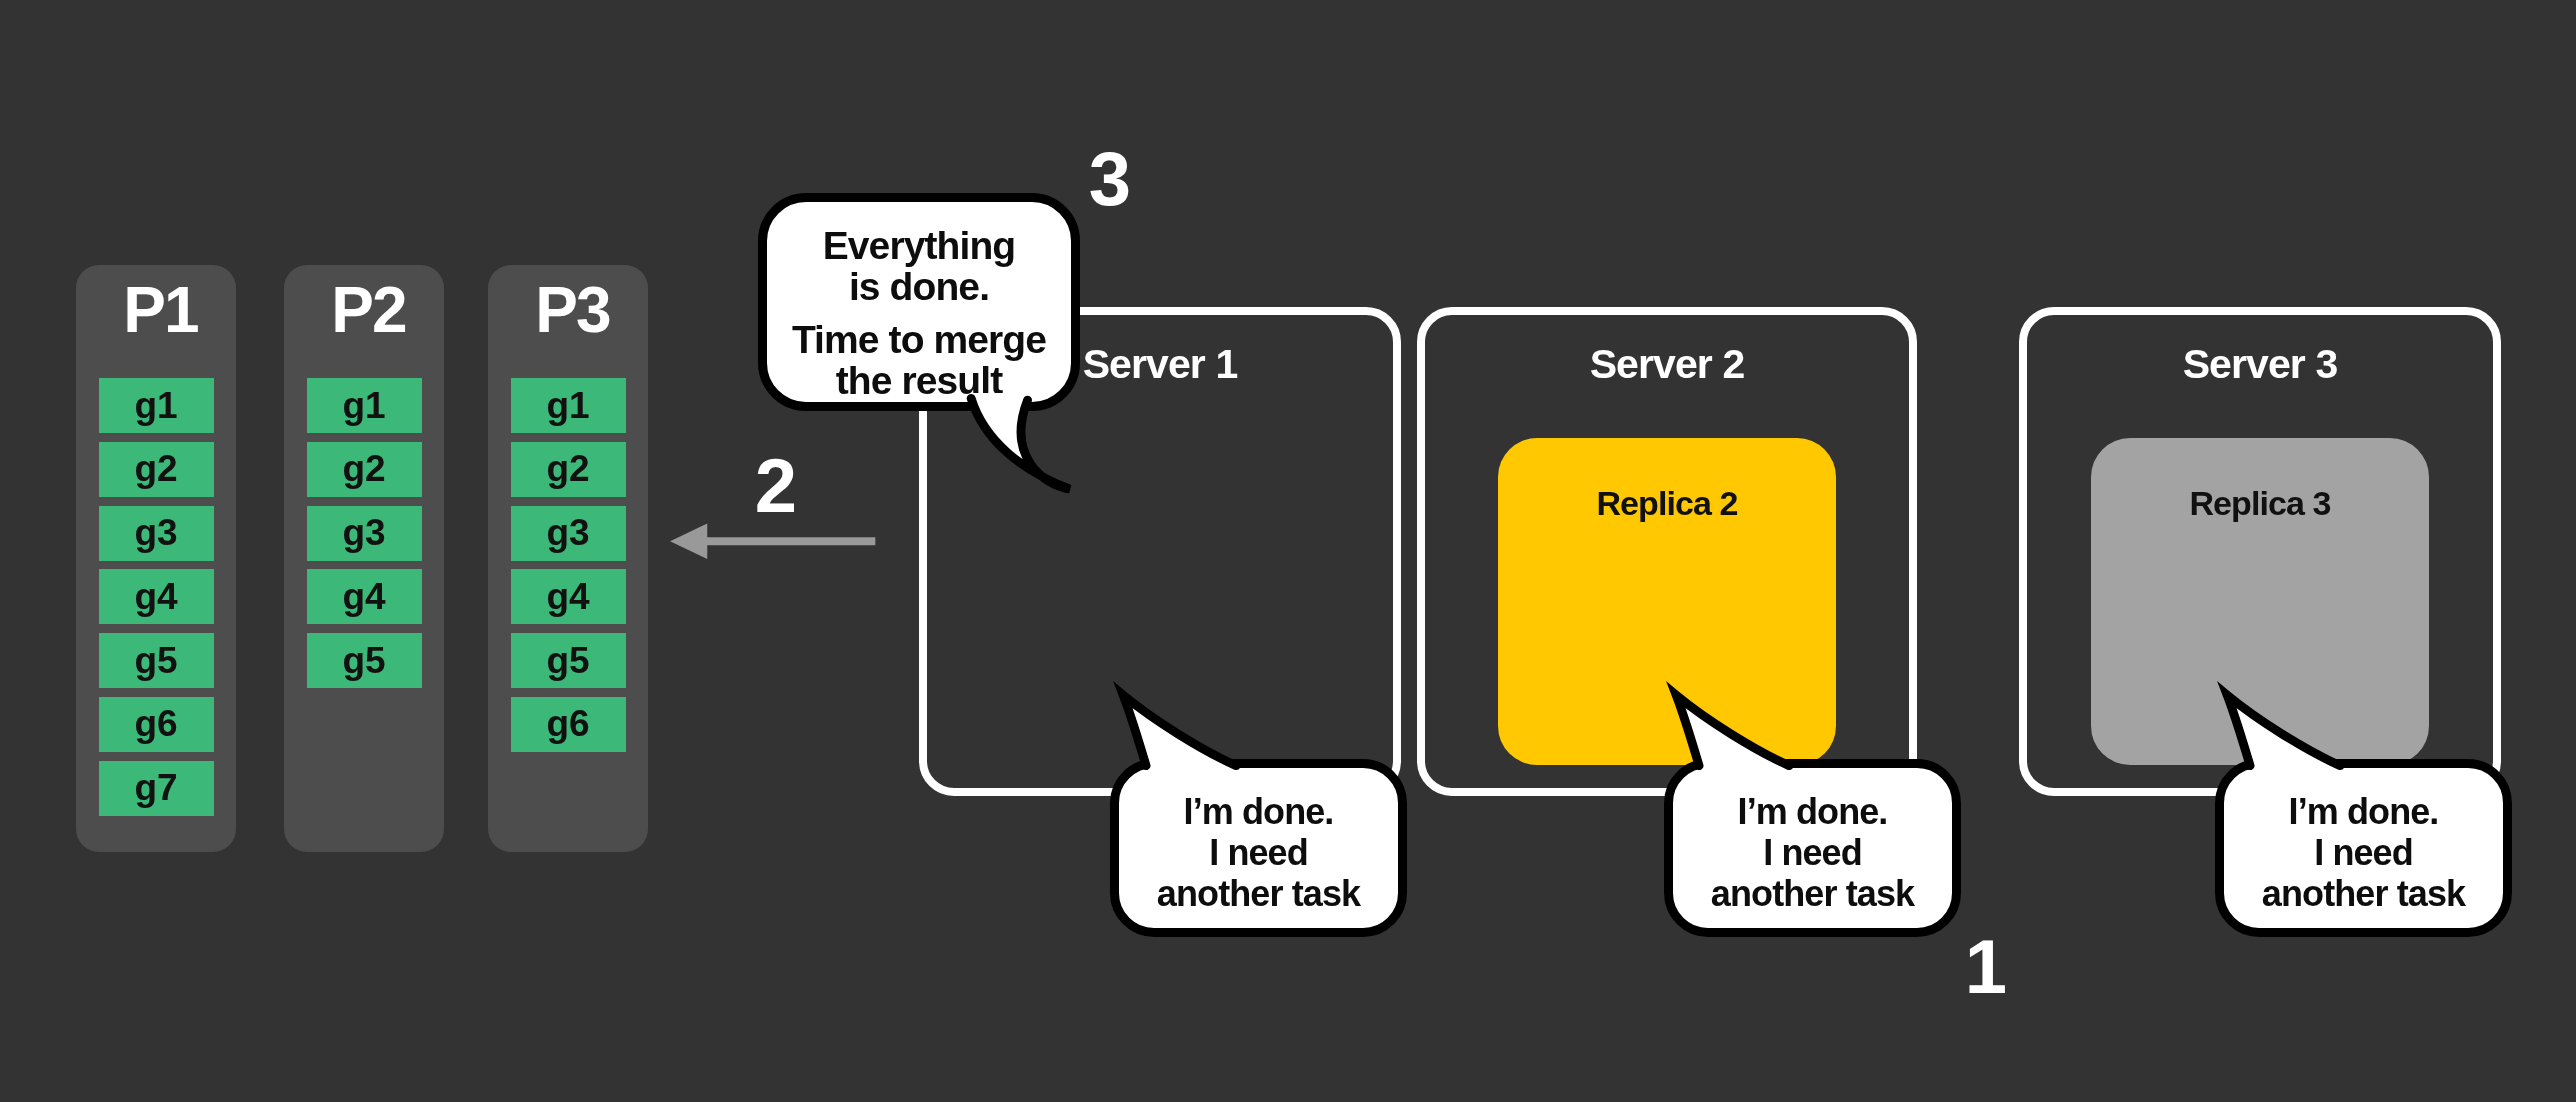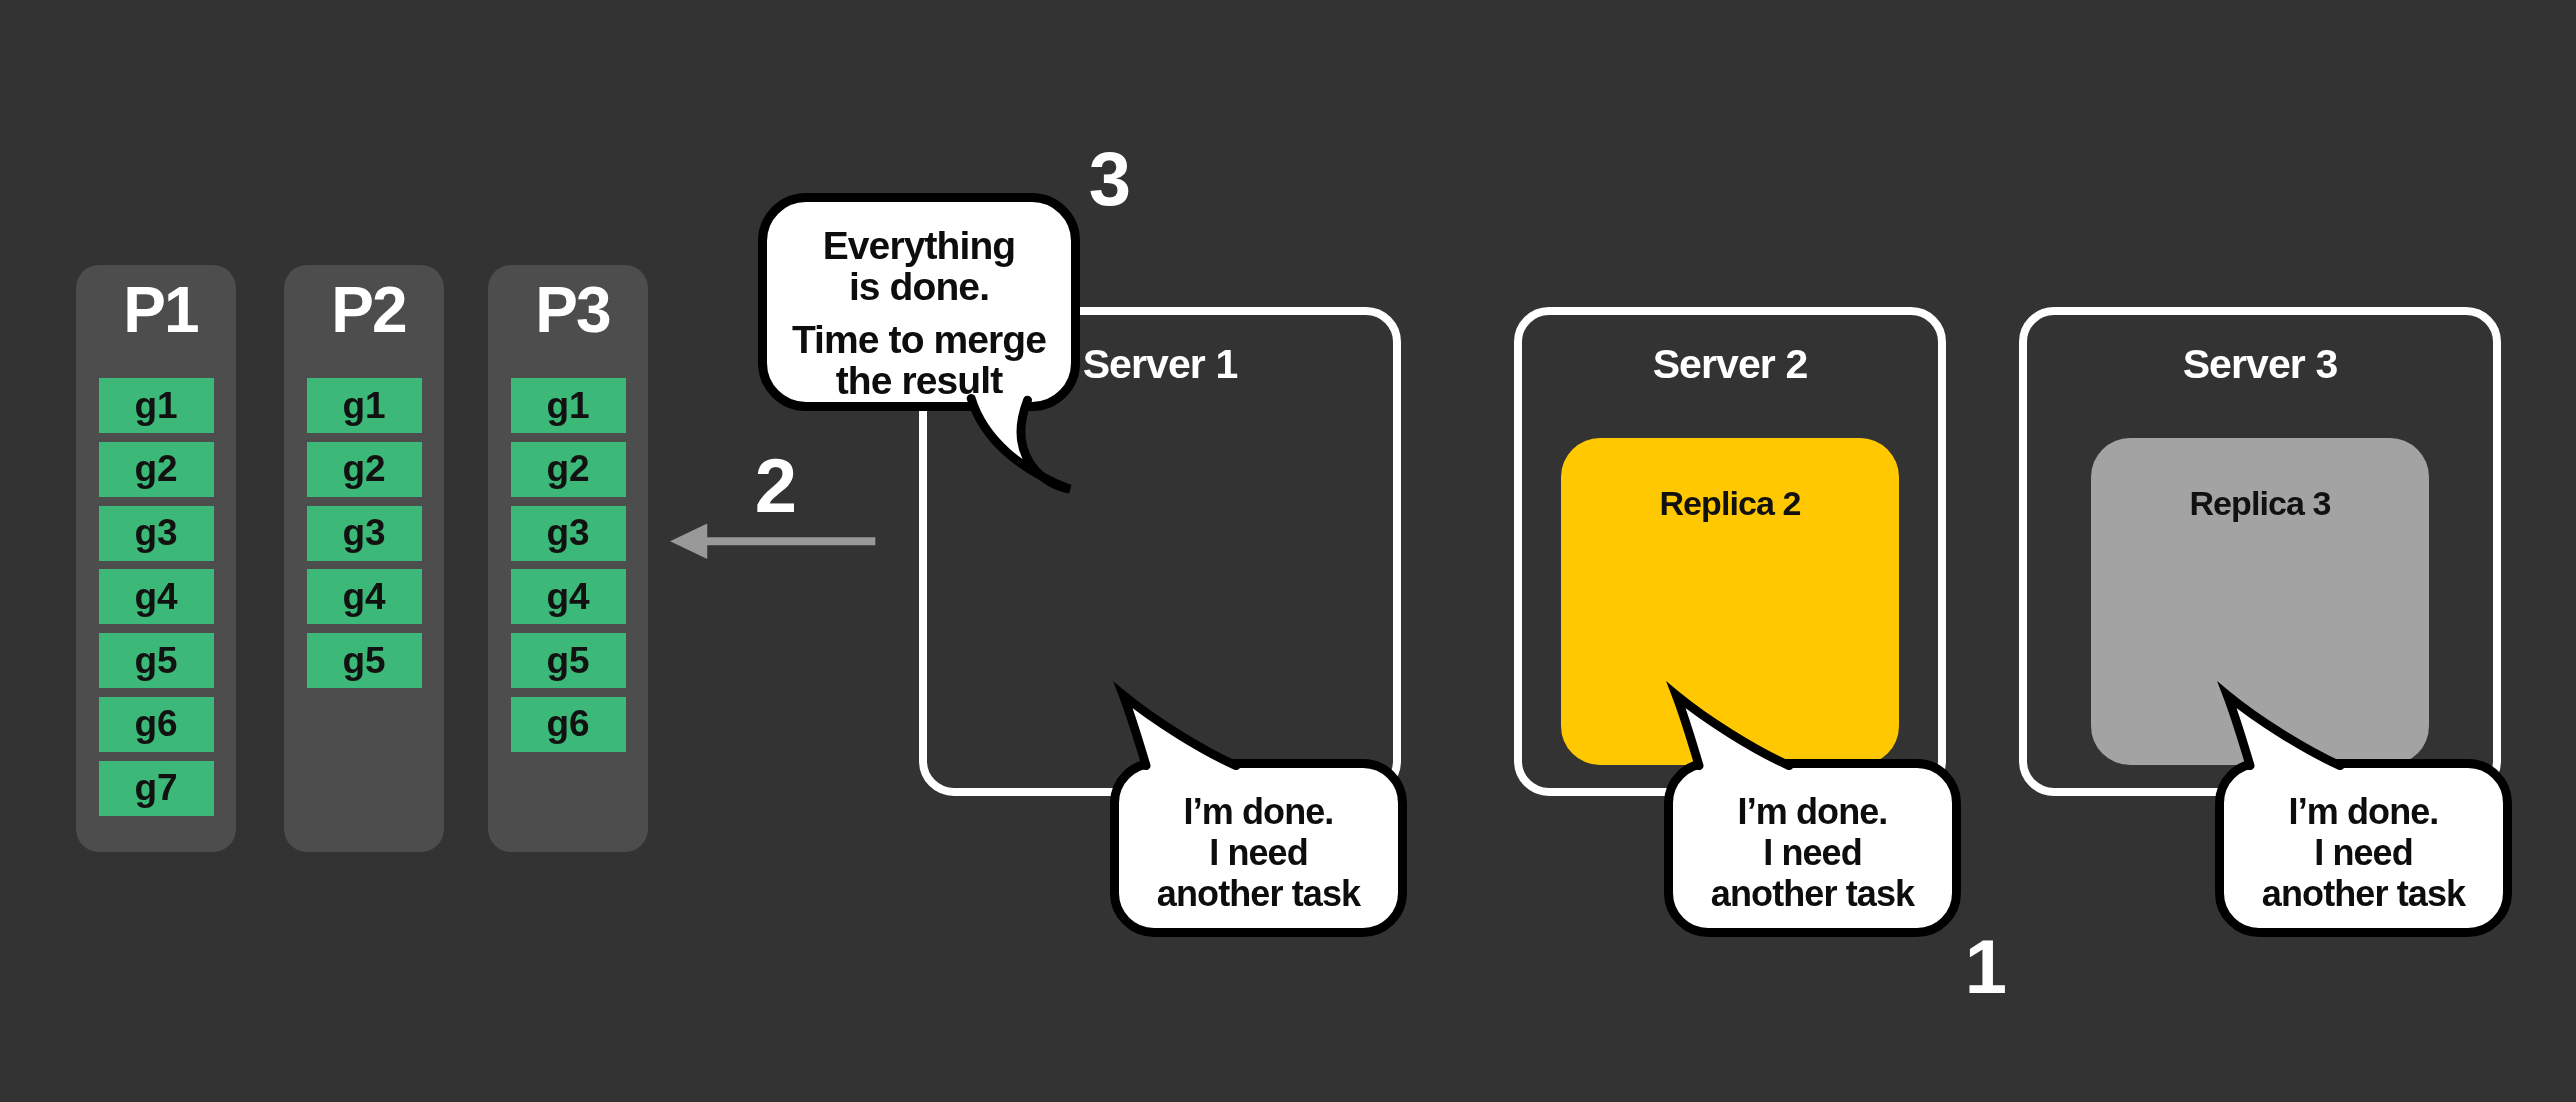--- a/index.html
+++ b/index.html
@@ -126,21 +126,21 @@
   </svg>
 
   <div class="step-num" style="left:1110px; top:178px">3</div>
   <div class="step-num" style="left:776px;  top:485px">2</div>
   <div class="step-num" style="left:1986px; top:966px">1</div>
 
   <div class="server" style="left:919px; width:482px">
     <div class="server-title">Server 1</div>
   </div>
 
-  <div class="server" style="left:1514px; width:432px">
+  <div class="server" style="left:1417px; width:500px">
     <div class="server-title">Server 2</div>
     <div class="replica" style="background: rgb(255, 200, 0);">
       <div class="replica-label">Replica 2</div>
     </div>
   </div>
 
   <div class="server" style="left:2019px; width:482px">
     <div class="server-title">Server 3</div>
     <div class="replica" style="background: #a3a3a3;">
       <div class="replica-label">Replica 3</div>

